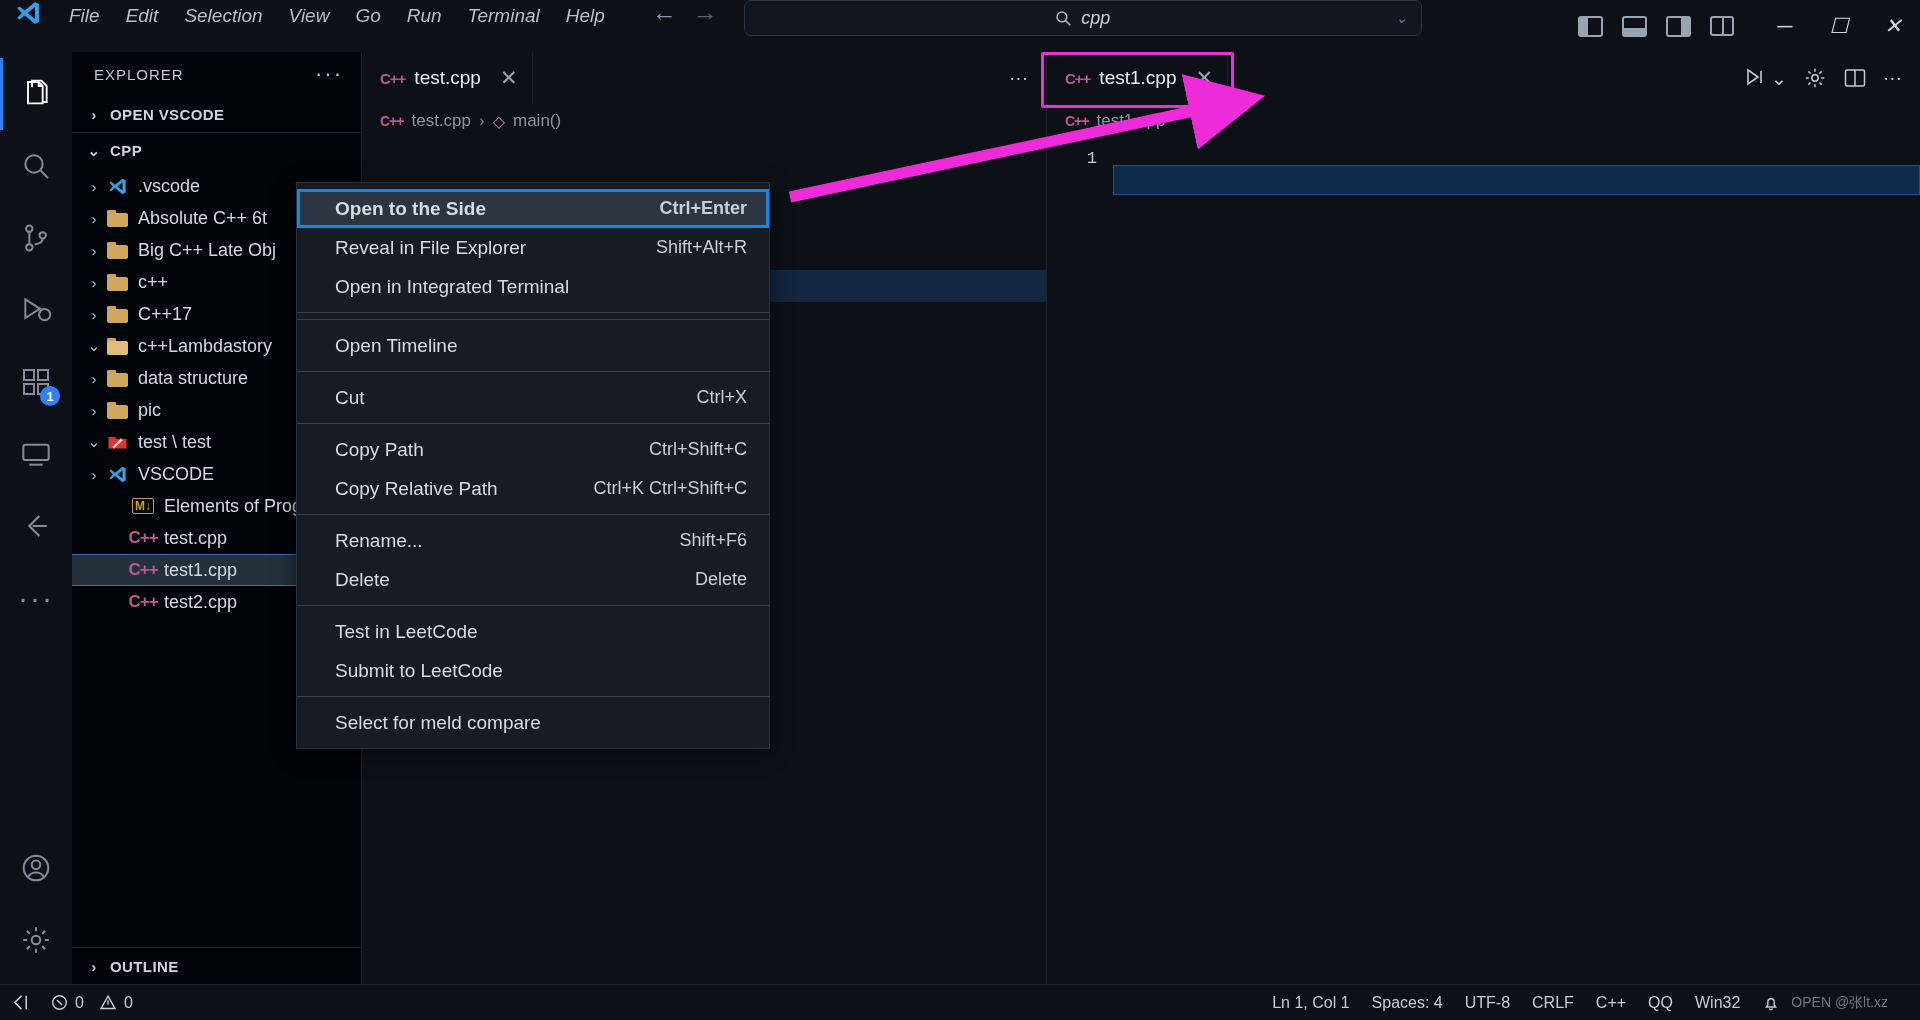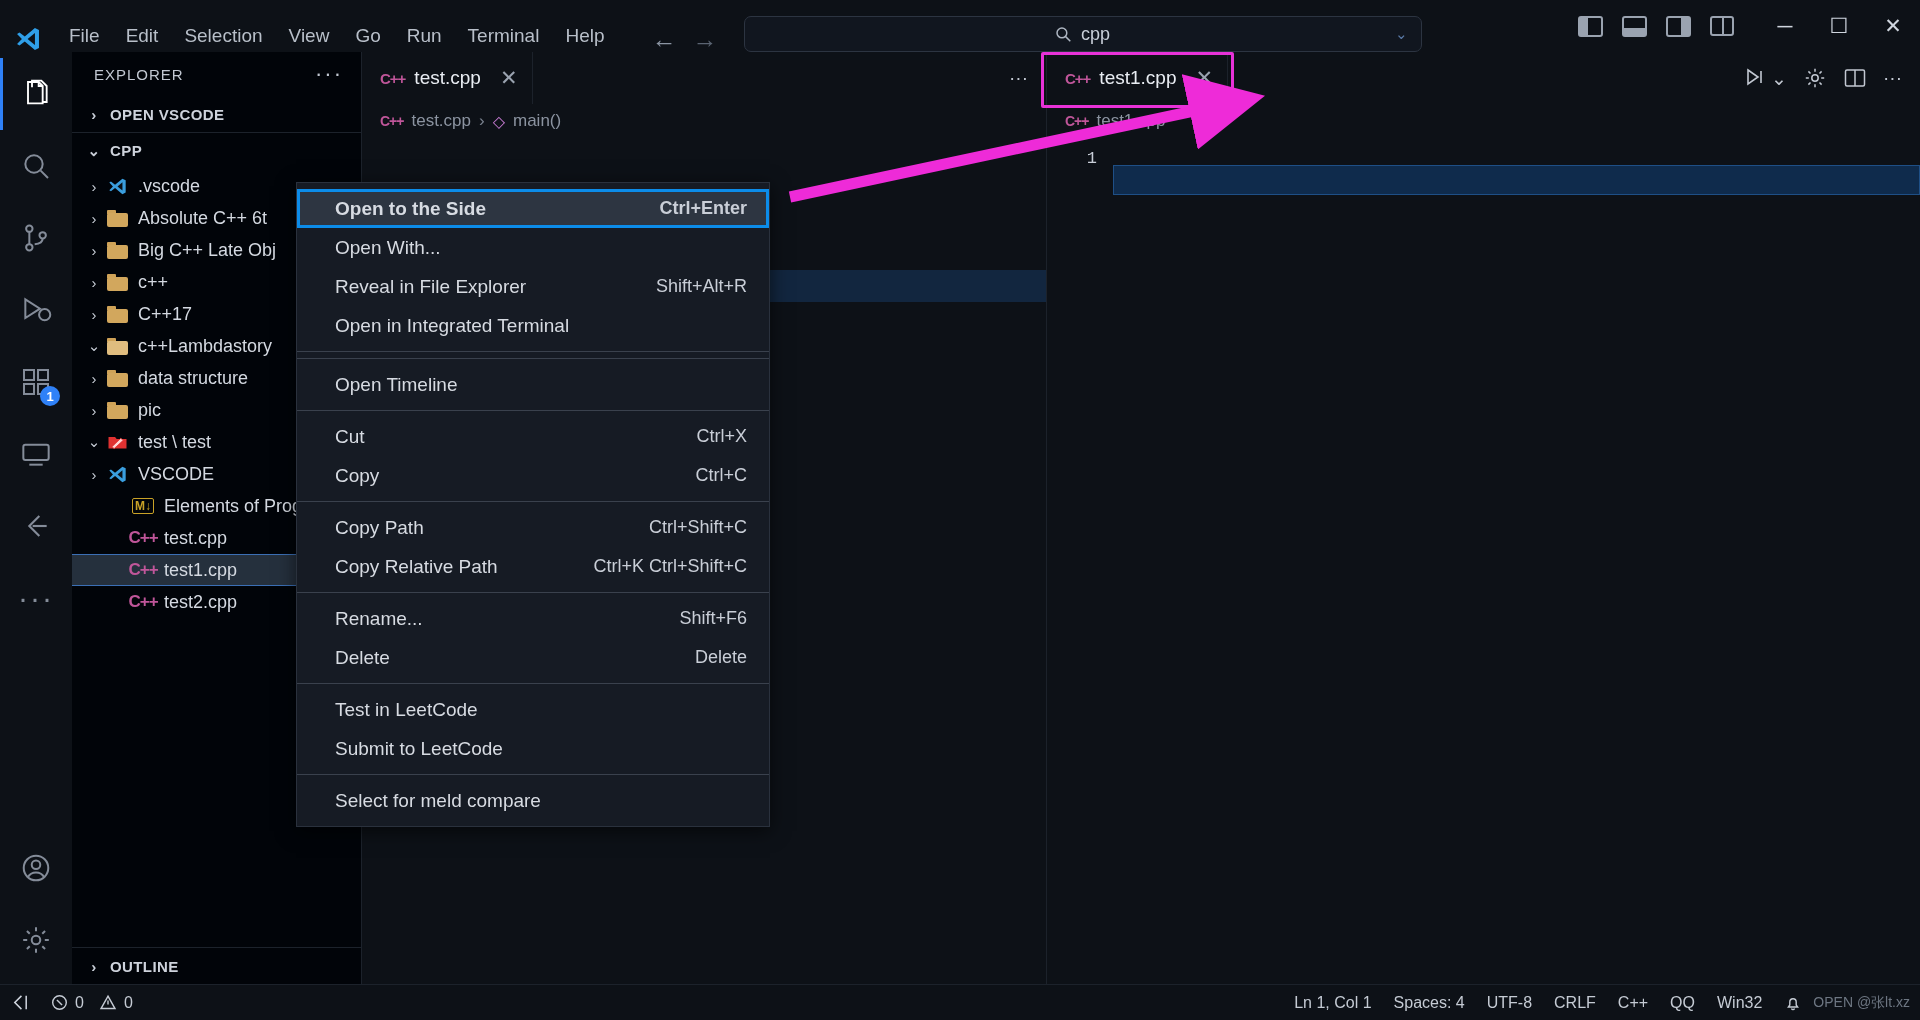--- a/index.html
+++ b/index.html
@@ -9,22 +9,22 @@
     font-family: "Liberation Sans", sans-serif;
     overflow: hidden;
     color: #cccccc;
   }
   .app { position: relative; width: 1920px; height: 1020px; display: flex; flex-direction: column; }
 
   
   .titlebar {
     height: 52px; flex: 0 0 52px;
     background: #0d1117;
-    display: flex; align-items: flex-end;
-    position: relative; z-index: 40;
+    display: flex; align-items: flex-start;
+    position: relative; z-index: 40; font-style: italic;
   }
   .vs-logo { width: 56px; display: flex; align-items: center; justify-content: center; }
   .vs-logo svg { width: 26px; height: 26px; }
   .menubar { display: flex; align-items: center; gap: 0; }
   .menu-item {
     padding: 5px 13px; font-size: 19px; color: #b8bfc9; cursor: default;
     border-radius: 3px;
   }
   .nav-arrows { display: flex; align-items: center; gap: 16px; margin-left: 34px; }
   .nav-arrow { font-size: 25px; color: #8b95a3; line-height: 1; }
@@ -153,21 +153,21 @@
   
   .statusbar {
     height: 36px; flex: 0 0 36px; background: #0d1117;
     display: flex; align-items: center; font-size: 16px; color: #c5cbd4;
     border-top: 1px solid #1c222b; position: relative; z-index: 35;
   }
   .sb-left { display: flex; align-items: center; }
   .sb-rem { width: 40px; height: 36px; background: #0d1117; display: flex; align-items: center;
             justify-content: center; color: #cfd5de; font-size: 18px; }
   .sb-seg { padding: 0 11px; display: flex; align-items: center; gap: 7px; height: 36px; }
-  .sb-right { margin-left: auto; display: flex; align-items: center; padding-right: 0; }
+  .sb-right { margin-left: auto; display: flex; align-items: center; padding-right: 22px; }
   .watermark { font-size: 14px; color: #6d7682; padding-right: 10px; }
 
   
   .ctxmenu {
     position: absolute; left: 296px; top: 130px; width: 474px;
     background: #161b24; border: 1px solid #2a313d;
     box-shadow: 0 4px 18px rgba(0,0,0,.6);
     padding: 6px 0; z-index: 60;
   }
   .ctxitem {
@@ -570,42 +570,35 @@
 
       </div>
     </div>
 
     <div class="ctxmenu" id="ctxmenu">
         <div class="ctxitem selected">
           <span>Open to the Side</span>
           <span class="key">Ctrl+Enter</span>
         </div>
         <div class="ctxitem">
-          <span>Open With...</span>
-        </div>
-        <div class="ctxitem">
           <span>Reveal in File Explorer</span>
           <span class="key">Shift+Alt+R</span>
         </div>
         <div class="ctxitem">
           <span>Open in Integrated Terminal</span>
         </div>
         <div class="ctxsep"></div>
         <div class="ctxsep"></div>
         <div class="ctxitem">
           <span>Open Timeline</span>
         </div>
         <div class="ctxsep"></div>
         <div class="ctxitem">
           <span>Cut</span>
           <span class="key">Ctrl+X</span>
-        </div>
-        <div class="ctxitem">
-          <span>Copy</span>
-          <span class="key">Ctrl+C</span>
         </div>
         <div class="ctxsep"></div>
         <div class="ctxitem">
           <span>Copy Path</span>
           <span class="key">Ctrl+Shift+C</span>
         </div>
         <div class="ctxitem">
           <span>Copy Relative Path</span>
           <span class="key">Ctrl+K Ctrl+Shift+C</span>
         </div>

